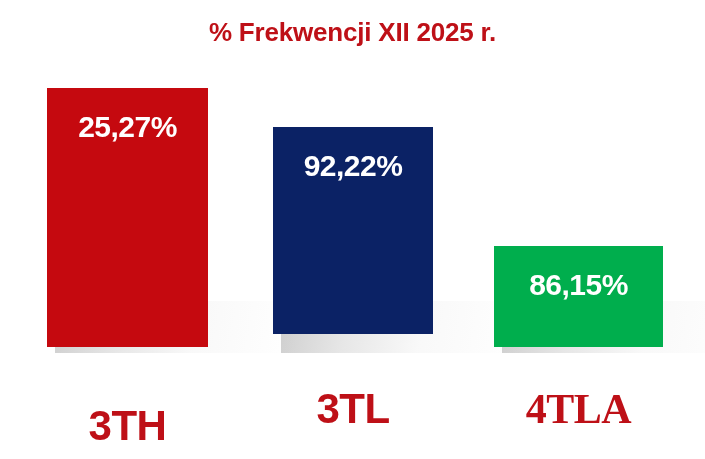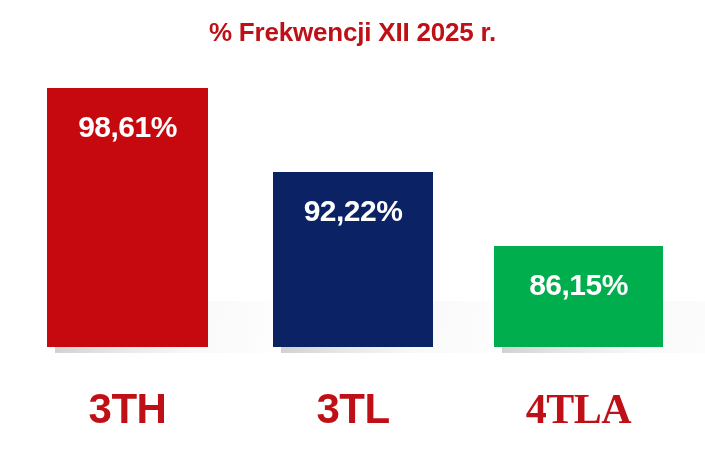--- a/index.html
+++ b/index.html
@@ -98,36 +98,36 @@
 
 <div id="chart-root">
 
   <div class="chart-title">% Frekwencji XII 2025 r.</div>
 
   <div class="plot-area">
 
     <div class="bar-group" id="group-0" style="left: 47px; width: 161px; height: 371px; bottom: 0px;">
       <div class="bar-shadow" id="shadow-0" style="width: 241px; height: 52px; left: 8px; bottom: 106px;"></div>
       <div class="bar" id="bar-0" style="width: 161px; height: 259px; bottom: 112px; background: rgb(197, 9, 15);">
-        <div class="bar-value" id="value-0" style="top: 22px;">98,61%</div>
+        <div class="bar-value" id="value-0" style="top: 22px;">25,27%</div>
       </div>
     </div>
 
     <div class="bar-group" id="group-1" style="left: 273px; width: 160px; height: 287px; bottom: 0px;">
       <div class="bar-shadow" id="shadow-1" style="width: 240px; height: 52px; left: 8px; bottom: 106px;"></div>
-      <div class="bar" id="bar-1" style="width: 160px; height: 175px; bottom: 112px; background: rgb(11, 34, 101);">
+      <div class="bar" id="bar-1" style="width: 160px; height: 207px; bottom: 125px; background: rgb(11, 34, 101);">
         <div class="bar-value" id="value-1" style="top: 22px;">92,22%</div>
       </div>
     </div>
 
     <div class="bar-group" id="group-2" style="left: 494px; width: 169px; height: 170px; bottom: 0px;">
       <div class="bar-shadow" id="shadow-2" style="width: 249px; height: 52px; left: 8px; bottom: 106px;"></div>
       <div class="bar" id="bar-2" style="width: 169px; height: 101px; bottom: 112px; background: rgb(0, 174, 77);">
         <div class="bar-value" id="value-2" style="top: 22px;">86,15%</div>
       </div>
     </div>
 
-    <div class="cat-label" id="cat-0" style="left: 47px; width: 161px; top: 385px;">3TH</div>
+    <div class="cat-label" id="cat-0" style="left: 47px; width: 161px; top: 402px;">3TH</div>
     <div class="cat-label" id="cat-1" style="left: 273px; width: 160px; top: 385px;">3TL</div>
     <div class="cat-label" id="cat-2" style="left: 494px; width: 169px; top: 385px; font-family: Liberation Serif, serif;">4TLA</div>
 
   </div>
 </div>
 
 </body></html>

